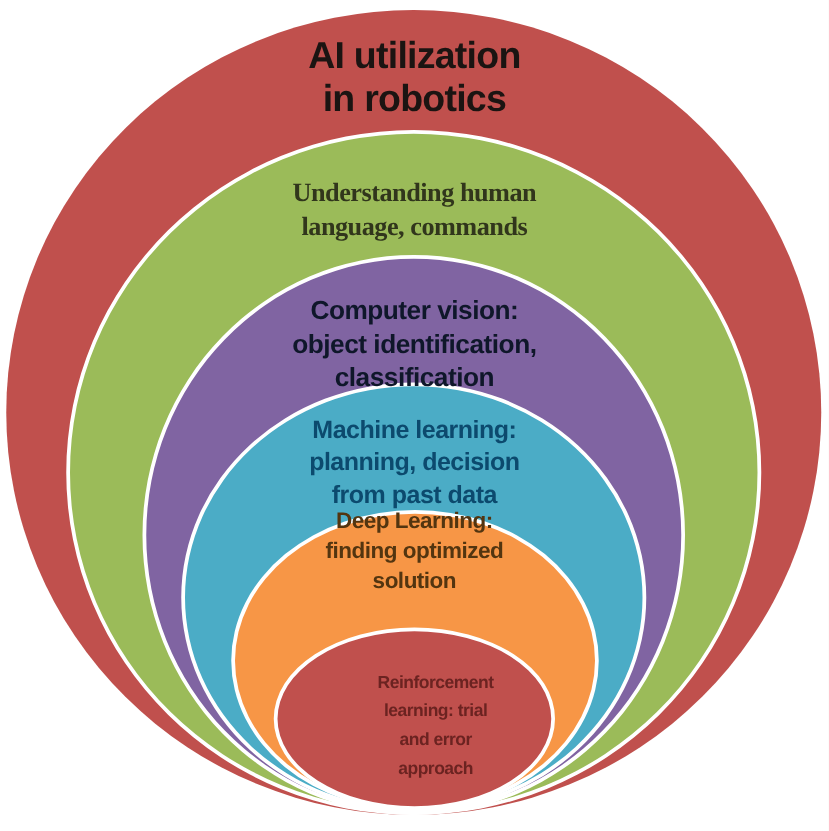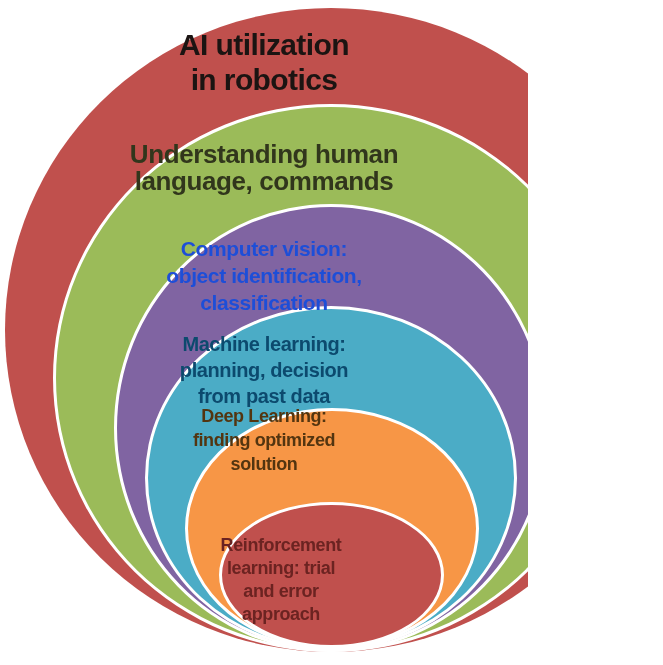--- a/index.html
+++ b/index.html
@@ -3,21 +3,21 @@
 <meta charset="utf-8">
 <style>
   html, body {
     margin: 0;
     padding: 0;
     background: #ffffff;
     font-family: "Liberation Sans", sans-serif;
   }
   .canvas {
     position: relative;
-    width: 528px;
+    width: 663px;
     height: 665px;
     background: #ffffff;
     overflow: hidden;
   }
   .ring {
     position: absolute;
     border-radius: 50%;
     box-sizing: border-box;
   }
   
@@ -33,43 +33,43 @@
     position: absolute;
     left: 0;
     right: 0;
     margin: 0 auto;
     text-align: center;
     white-space: pre-line;
     letter-spacing: -0.4px;
     font-weight: 600;
   }
   .label-0 { top: 27px;  font-size: 30px; line-height: 35px; font-weight: 700; letter-spacing: -0.6px; }
-  .label-1 { top: 141px; font-size: 26px; line-height: 27px; }
+  .label-1 { top: 141px; font-size: 21px; line-height: 27px; font-family: Liberation Serif, serif; }
   .label-2 { top: 235px; font-size: 21px; line-height: 27px; }
   .label-3 { top: 331px; font-size: 20px; line-height: 26px; }
   .label-4 { top: 404px; font-size: 18px; line-height: 24px; }
-  .label-5 { top: 534px; font-size: 18px; line-height: 23px; margin-left: 34px; }
+  .label-5 { top: 534px; font-size: 14px; line-height: 23px; margin-left: 34px; }
 </style>
 </head>
 <body>
 
 <div class="canvas">
 
   <div class="ring ring-0" style="background-color: rgb(192, 80, 77);"></div>
   <div class="ring ring-1" style="background-color: rgb(155, 187, 89);"></div>
   <div class="ring ring-2" style="background-color: rgb(128, 100, 162);"></div>
   <div class="ring ring-3" style="background-color: rgb(75, 172, 198);"></div>
   <div class="ring ring-4" style="background-color: rgb(247, 150, 70);"></div>
   <div class="ring ring-5" style="background-color: rgb(192, 80, 77);"></div>
 
   <div class="label label-0" style="color: rgb(27, 20, 18);">AI utilization
 in robotics</div>
   <div class="label label-1" style="color: rgb(49, 54, 28);">Understanding human
 language, commands</div>
-  <div class="label label-2" style="color: #1d4ed8;">Computer vision:
+  <div class="label label-2" style="color: #0f172a;">Computer vision:
 object identification,
 classification</div>
   <div class="label label-3" style="color: #0c4a6e;">Machine learning:
 planning, decision
 from past data</div>
   <div class="label label-4" style="color: rgb(83, 53, 16);">Deep Learning:
 finding optimized
 solution</div>
   <div class="label label-5" style="color: rgb(107, 35, 33);">Reinforcement
 learning: trial

